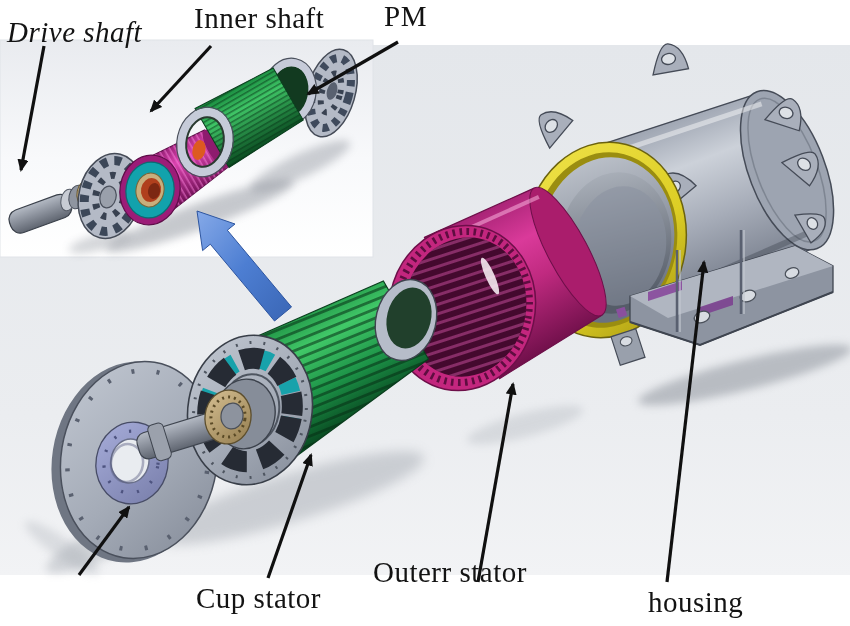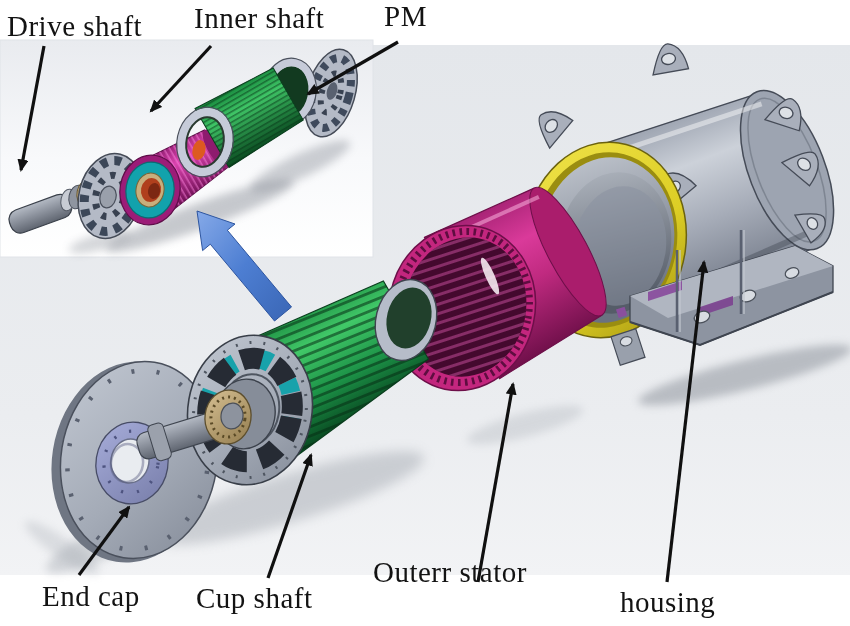--- a/index.html
+++ b/index.html
@@ -314,21 +314,20 @@
   <path d="M44,46 L21,170" marker-end="url(#ah)"></path>
   <path d="M211,46 L151,111" marker-end="url(#ah)"></path>
   <path d="M398,42 L308,94" marker-end="url(#ah)"></path>
   <path d="M79,575 L129,507" marker-end="url(#ah)"></path>
   <path d="M268,578 L311,455" marker-end="url(#ah)"></path>
   <path d="M478,582 L513,384" marker-end="url(#ah)"></path>
   <path d="M667,582 L704,262" marker-end="url(#ah)"></path>
 </g>
 </svg>
 
-<div class="lbl" style="left:7px;top:11px;">Drive shaft</div>
+<div class="lbl" style="left:7px;top:17px;font-style:italic;">Drive shaft</div>
 <div class="lbl" style="left:194px;top:3px;">Inner shaft</div>
 <div class="lbl" style="left:384px;top:1px;">PM</div>
-<div class="lbl" style="left:42px;top:581px;">End cap</div>
-<div class="lbl" style="left:196px;top:583px;">Cup shaft</div>
+<div class="lbl" style="left:196px;top:583px;">Cup stator</div>
 <div class="lbl" style="left:373px;top:557px;">Outerr stator</div>
-<div class="lbl" style="left:620px;top:587px;">housing</div>
+<div class="lbl" style="left:648px;top:587px;">housing</div>
 
 </div>
 
 </body></html>

